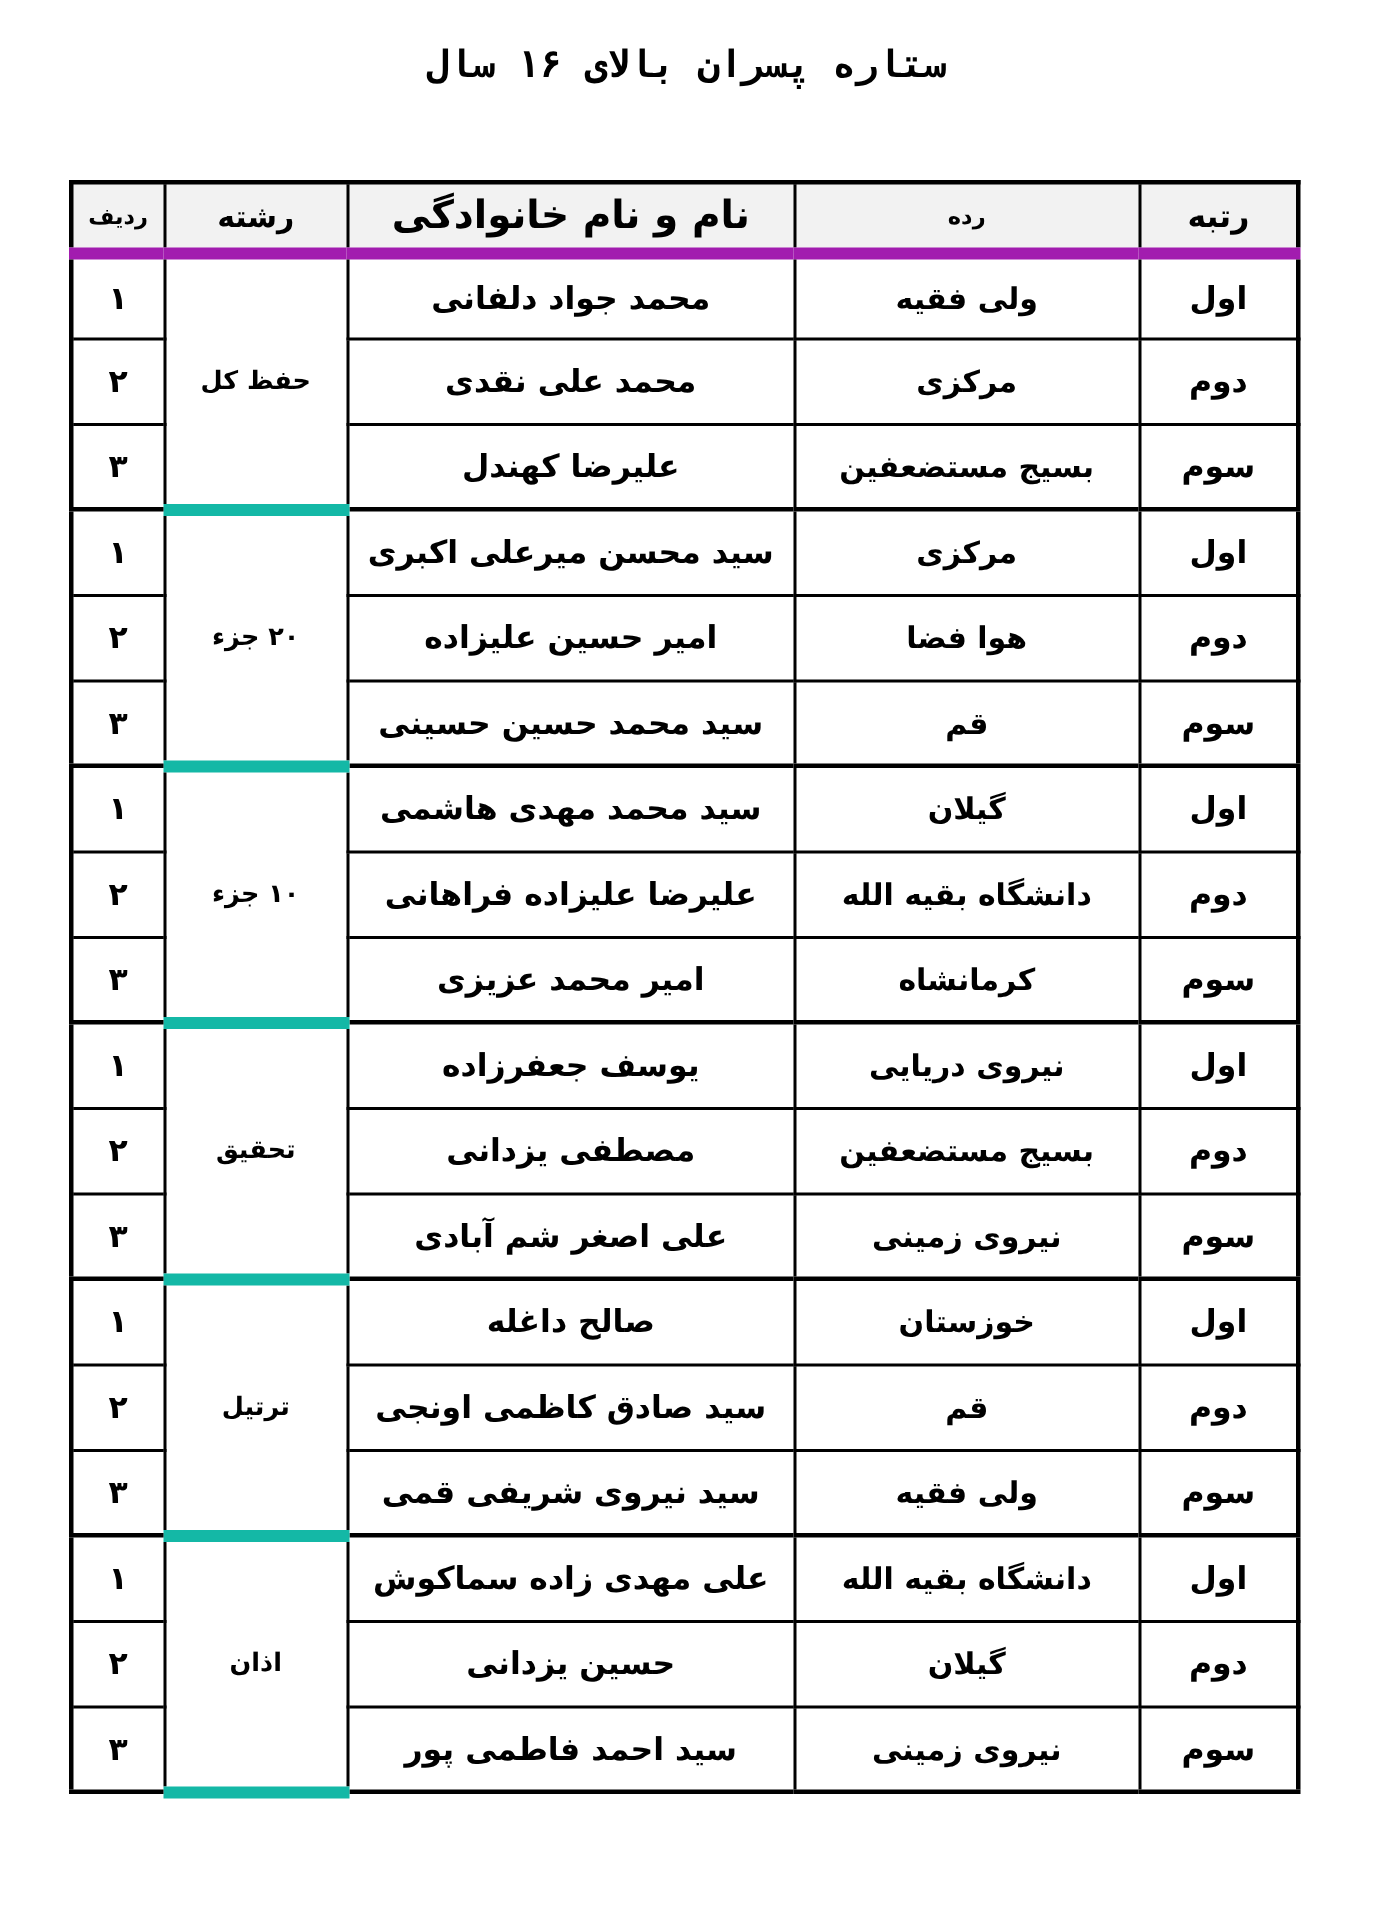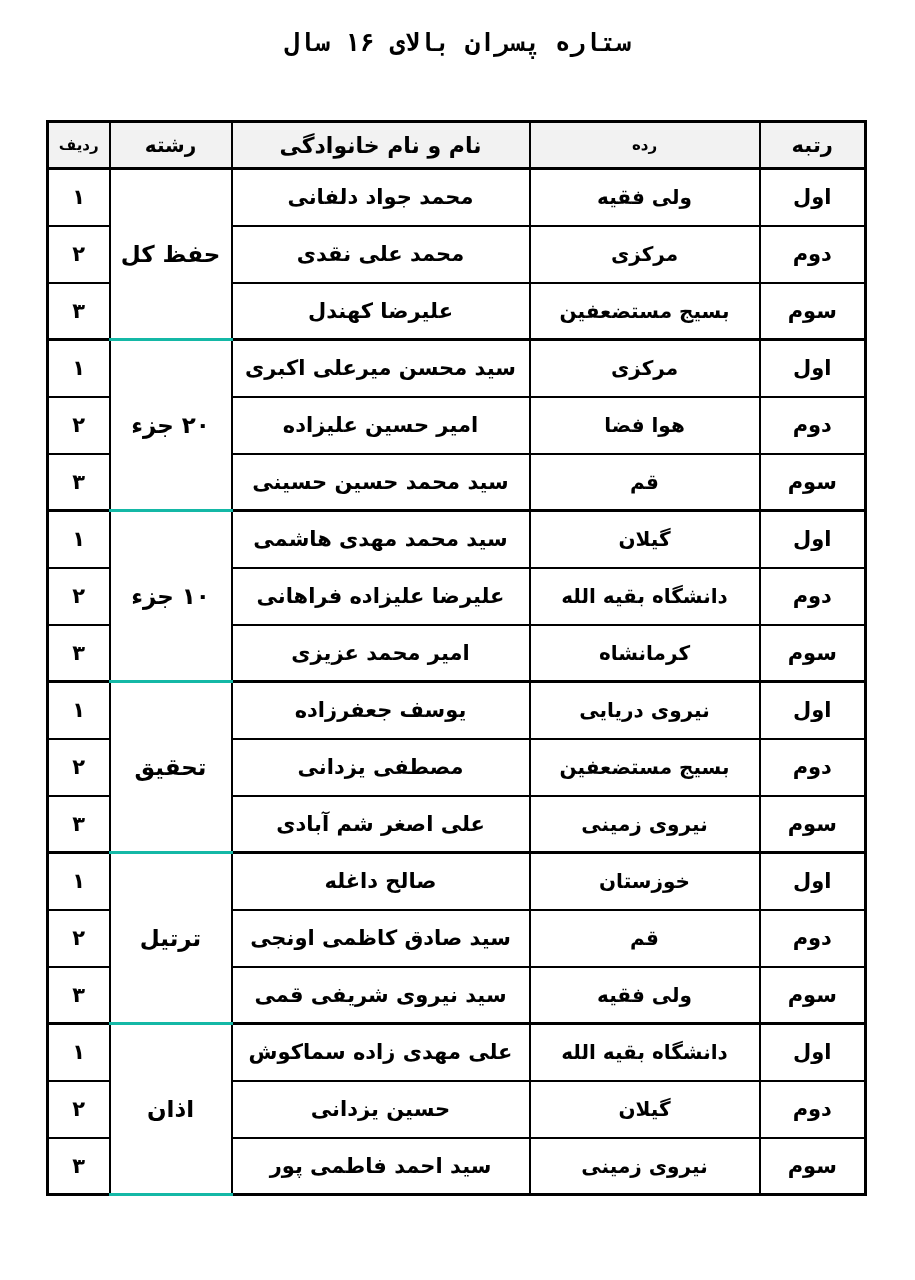--- a/index.html
+++ b/index.html
@@ -63,39 +63,39 @@
     vertical-align: middle;
     font-weight: bold;
     padding: 0 4px;
     box-sizing: border-box;
     background: #ffffff;
   }
   table.results thead th {
     height: 47px;
     background: #f2f2f2;
     font-size: 21px;
-    border-bottom: 2px solid #a21caf;
+    border-bottom: 8px solid #a21caf;
   }
   table.results thead th.h-radif  { font-size: 15px; }
   table.results thead th.h-reshte { font-size: 20px; }
-  table.results thead th.h-name   { font-size: 22px; }
+  table.results thead th.h-name   { font-size: 26px; }
   table.results thead th.h-rade   { font-size: 15px; }
   table.results thead th.h-rotbe  { font-size: 21px; }
 
   table.results tbody td {
     height: 57px;
     font-size: 21px;
   }
   table.results tbody td.cell-radif {
     font-size: 21px;
   }
   table.results tbody td.cell-reshte {
-    font-size: 23px;
+    font-size: 17px;
     border-top: 3px solid #000;
-    border-bottom: 3px solid #14b8a6;
+    border-bottom: 8px solid #14b8a6;
     text-align: center;
   }
   table.results tbody td.cell-name {
     font-size: 21px;
     margin-top: 40px;
   }
   table.results tbody td.cell-rade {
     font-size: 20px;
   }
   table.results tbody td.cell-rotbe {

